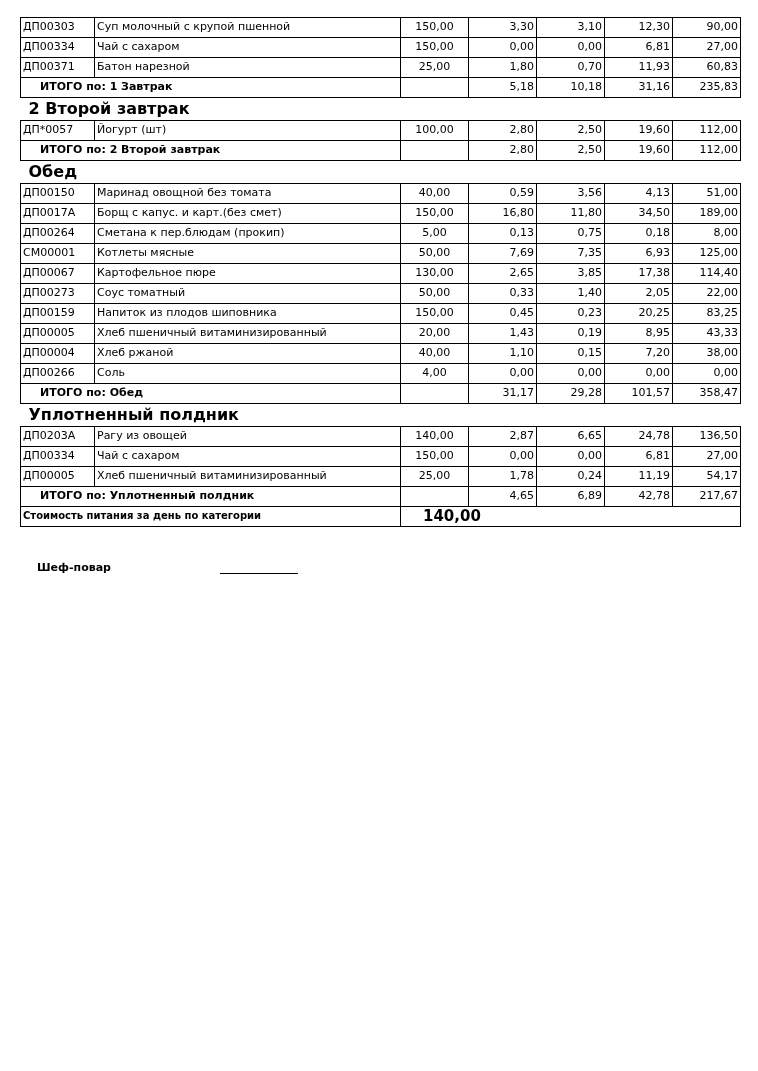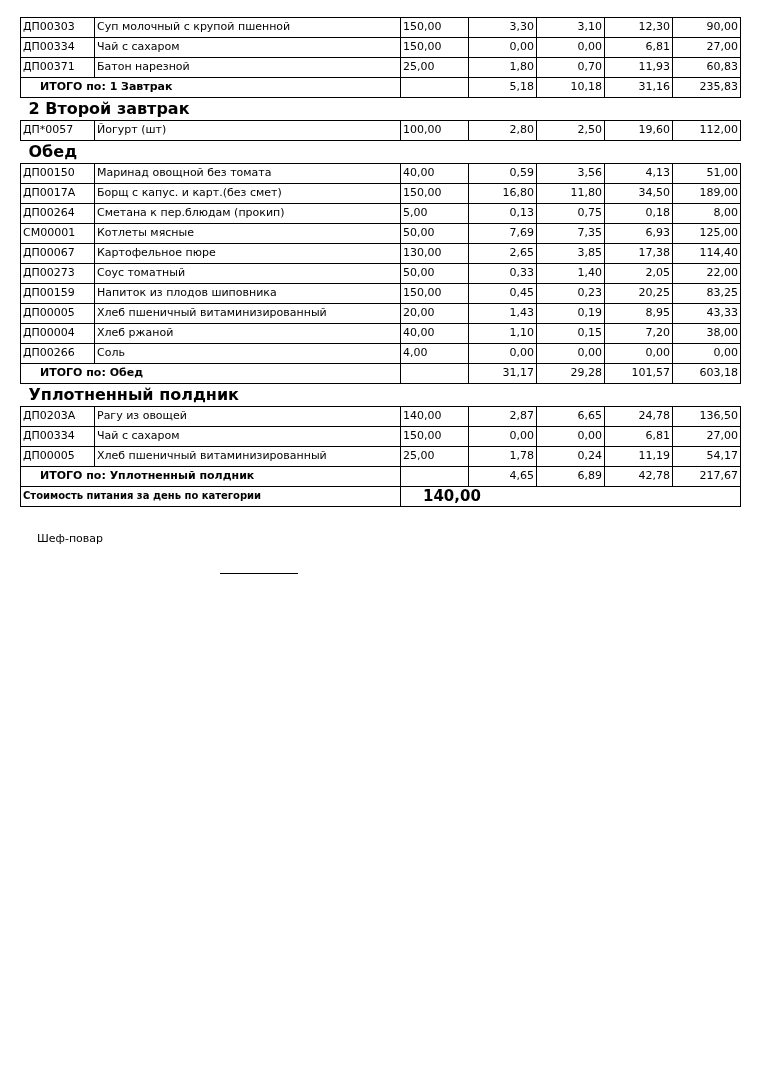--- a/index.html
+++ b/index.html
@@ -5,27 +5,27 @@
   html, body { margin:0; padding:0; background:#ffffff; }
   body { width:758px; height:1071px; position:relative; font-family:"DejaVu Sans", sans-serif; color:#000; }
   .page { position:absolute; left:20px; top:17px; width:721px;border-radius:25px; }
   table.menu { border-collapse:collapse; width:721px; table-layout:fixed; font-size:11px; }
   table.menu td { border:1px solid #000; height:19px; padding:0 2px; white-space:nowrap; overflow:hidden; vertical-align:top; line-height:17px; }
   col.c-code { width:74px; }
   col.c-name { width:306px; }
   col.c-w { width:68px; }
   col.c-n { width:68px; }
   td.num { text-align:right; }
-  td.ctr { }
+  td.ctr { text-align:center; }
   tr.total td { font-weight:bold;padding-left:19px; }
   tr.total td.num { font-weight:normal; }
   tr.section td { border:none; font-weight:bold; font-size:16px; padding-left:8px; height:20px; line-height:22px; }
   tr.grand td { font-weight:bold; font-size:10px; height:19px; line-height:18px; }
   tr.grand td.grand-val { font-size:15px; padding-left:22px; border-right:1px solid #000; }
-  .sign { position:absolute; left:37px; top:532px; font-size:11px; }
+  .sign { position:absolute; left:37px; top:561px; font-size:11px;font-weight:bold; }
   .sign-line { position:absolute; left:220px; top:573px; width:78px; border-bottom:1px solid #000; }
 </style>
 </head>
 <body>
 
 <div class="page">
   <table class="menu">
     <colgroup>
       <col class="c-code">
         <col class="c-name">
@@ -76,20 +76,28 @@
         </tr>
         <tr>
           <td>ДП*0057</td>
           <td>Йогурт (шт)</td>
           <td class="ctr">100,00</td>
           <td class="num">2,80</td>
           <td class="num">2,50</td>
           <td class="num">19,60</td>
           <td class="num">112,00</td>
         </tr>
+        <tr class="total">
+          <td colspan="2">ИТОГО по: 2 Второй завтрак</td>
+          <td></td>
+          <td class="num">2,80</td>
+          <td class="num">2,50</td>
+          <td class="num">19,60</td>
+          <td class="num">112,00</td>
+        </tr>
         <tr class="section">
           <td colspan="7">Обед</td>
         </tr>
         <tr>
           <td>ДП00150</td>
           <td>Маринад овощной без томата</td>
           <td class="ctr">40,00</td>
           <td class="num">0,59</td>
           <td class="num">3,56</td>
           <td class="num">4,13</td>
@@ -175,21 +183,21 @@
           <td class="num">0,00</td>
           <td class="num">0,00</td>
           <td class="num">0,00</td>
         </tr>
         <tr class="total">
           <td colspan="2">ИТОГО по: Обед</td>
           <td></td>
           <td class="num">31,17</td>
           <td class="num">29,28</td>
           <td class="num">101,57</td>
-          <td class="num">603,18</td>
+          <td class="num">358,47</td>
         </tr>
         <tr class="section">
           <td colspan="7">Уплотненный полдник</td>
         </tr>
         <tr>
           <td>ДП0203А</td>
           <td>Рагу из овощей</td>
           <td class="ctr">140,00</td>
           <td class="num">2,87</td>
           <td class="num">6,65</td>

